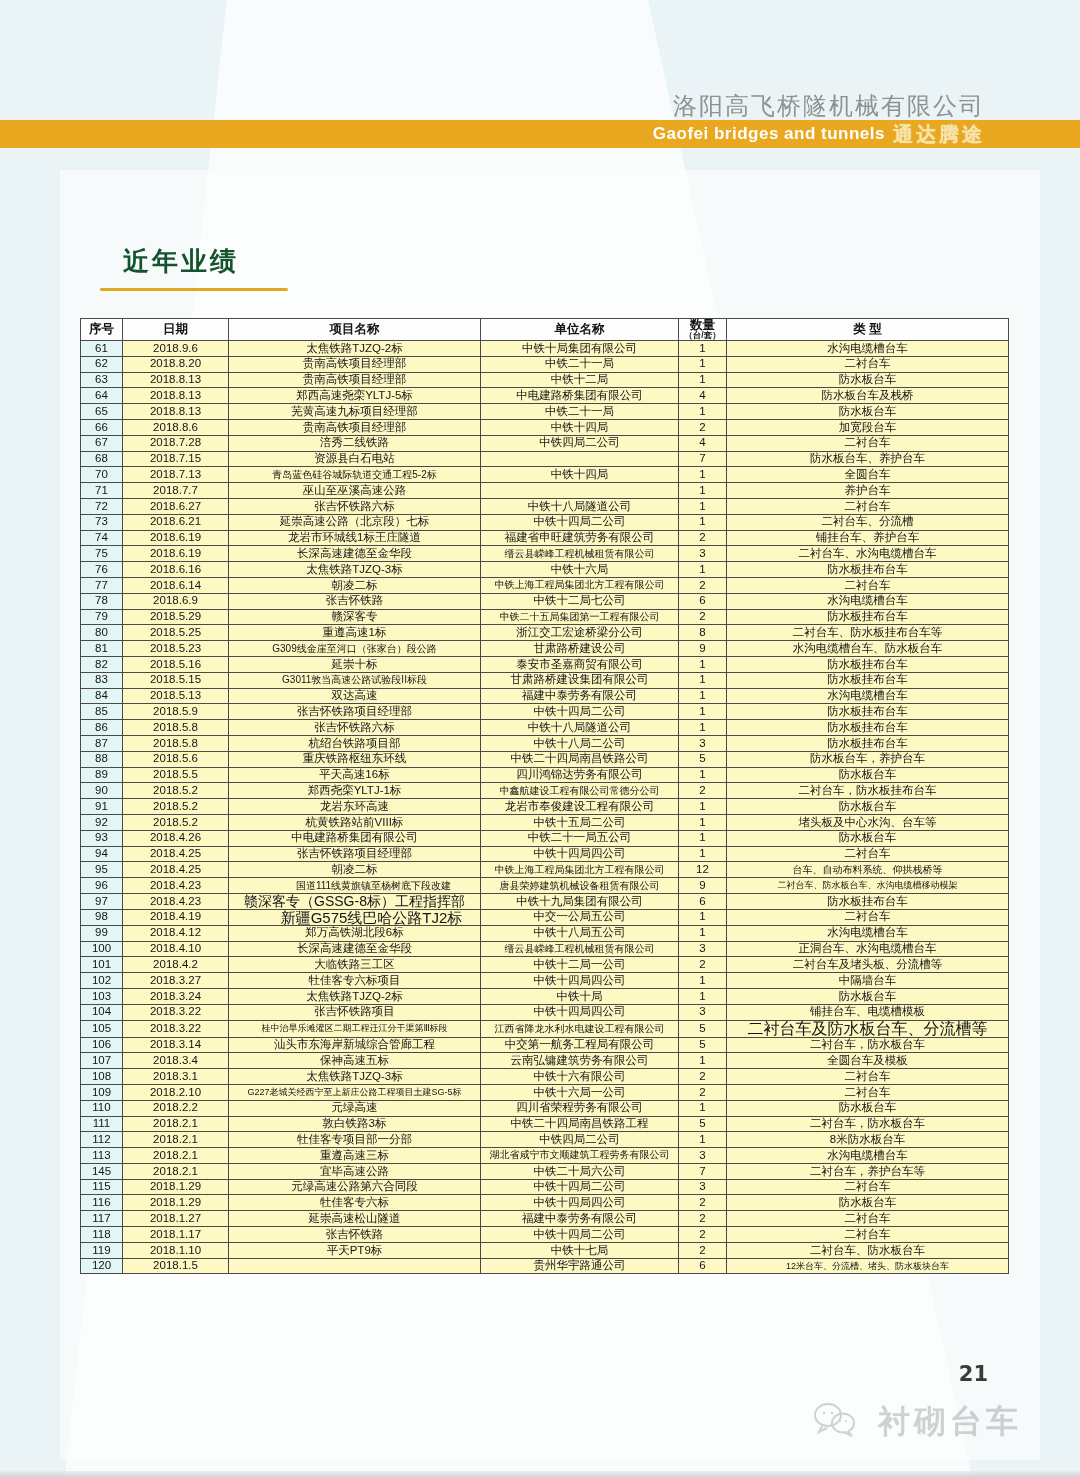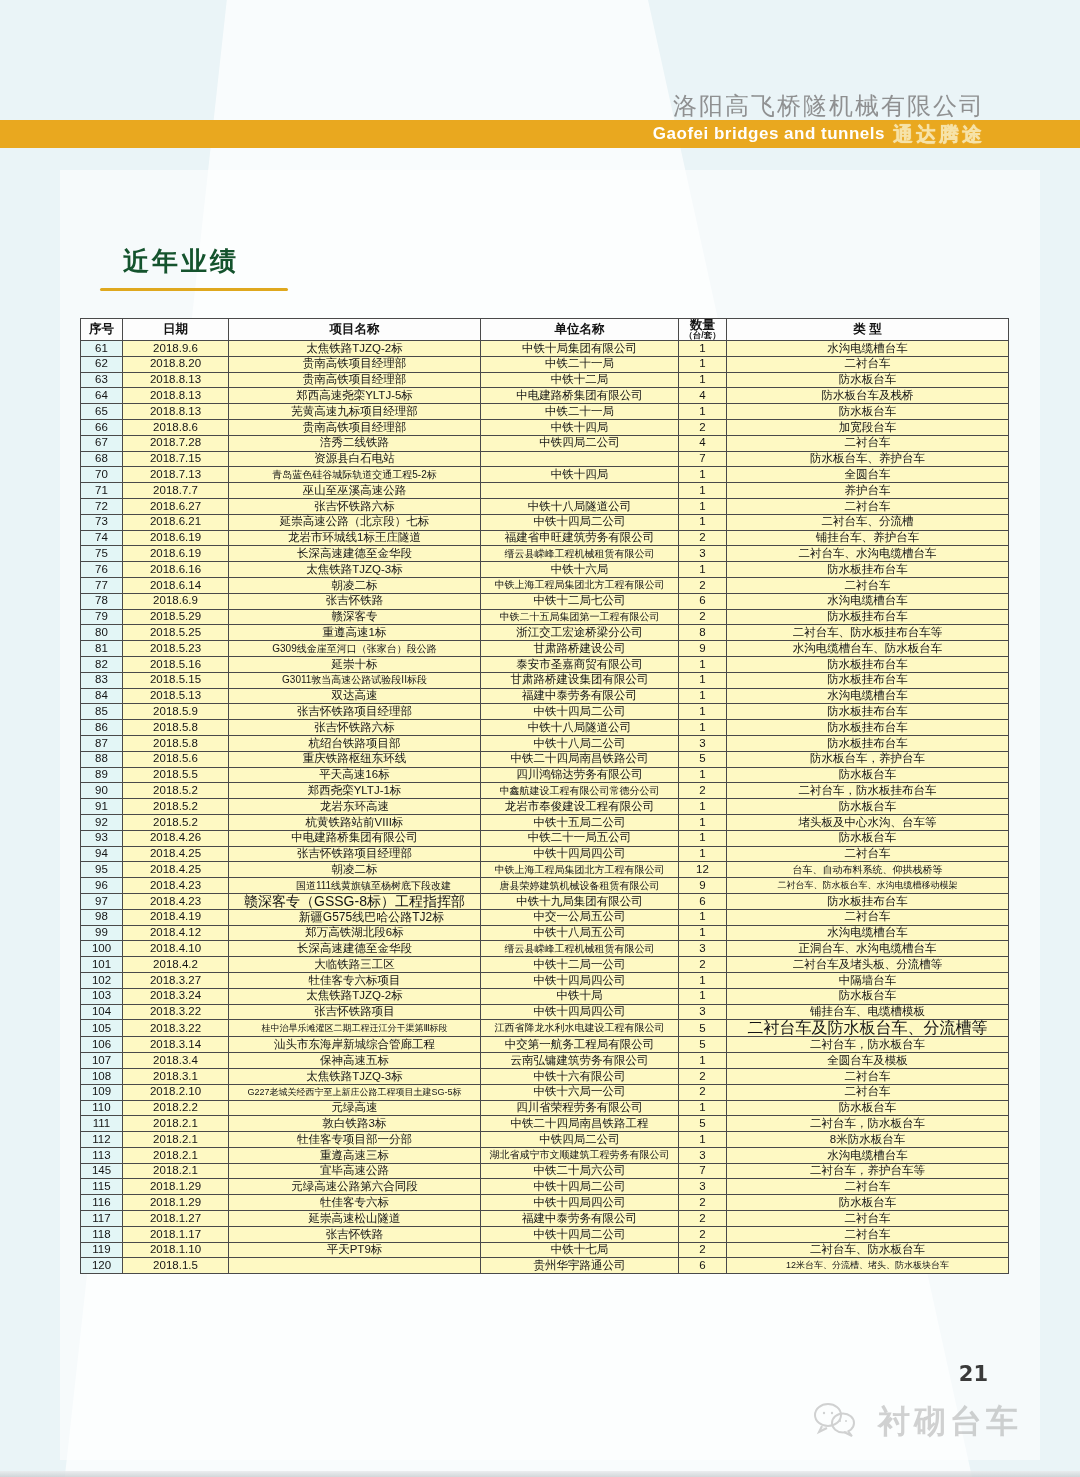--- a/index.html
+++ b/index.html
@@ -406,21 +406,21 @@
         <td>97</td>
         <td>2018.4.23</td>
         <td style="font-size: 14px;">赣深客专（GSSG-8标）工程指挥部</td>
         <td>中铁十九局集团有限公司</td>
         <td>6</td>
         <td>防水板挂布台车</td>
       </tr>
       <tr>
         <td>98</td>
         <td>2018.4.19</td>
-        <td style="font-size: 12px; padding-left: 36px;">新疆G575线巴哈公路TJ2标</td>
+        <td style="font-size: 15px; padding-left: 36px;">新疆G575线巴哈公路TJ2标</td>
         <td>中交一公局五公司</td>
         <td>1</td>
         <td>二衬台车</td>
       </tr>
       <tr>
         <td>99</td>
         <td>2018.4.12</td>
         <td>郑万高铁湖北段6标</td>
         <td>中铁十八局五公司</td>
         <td>1</td>

